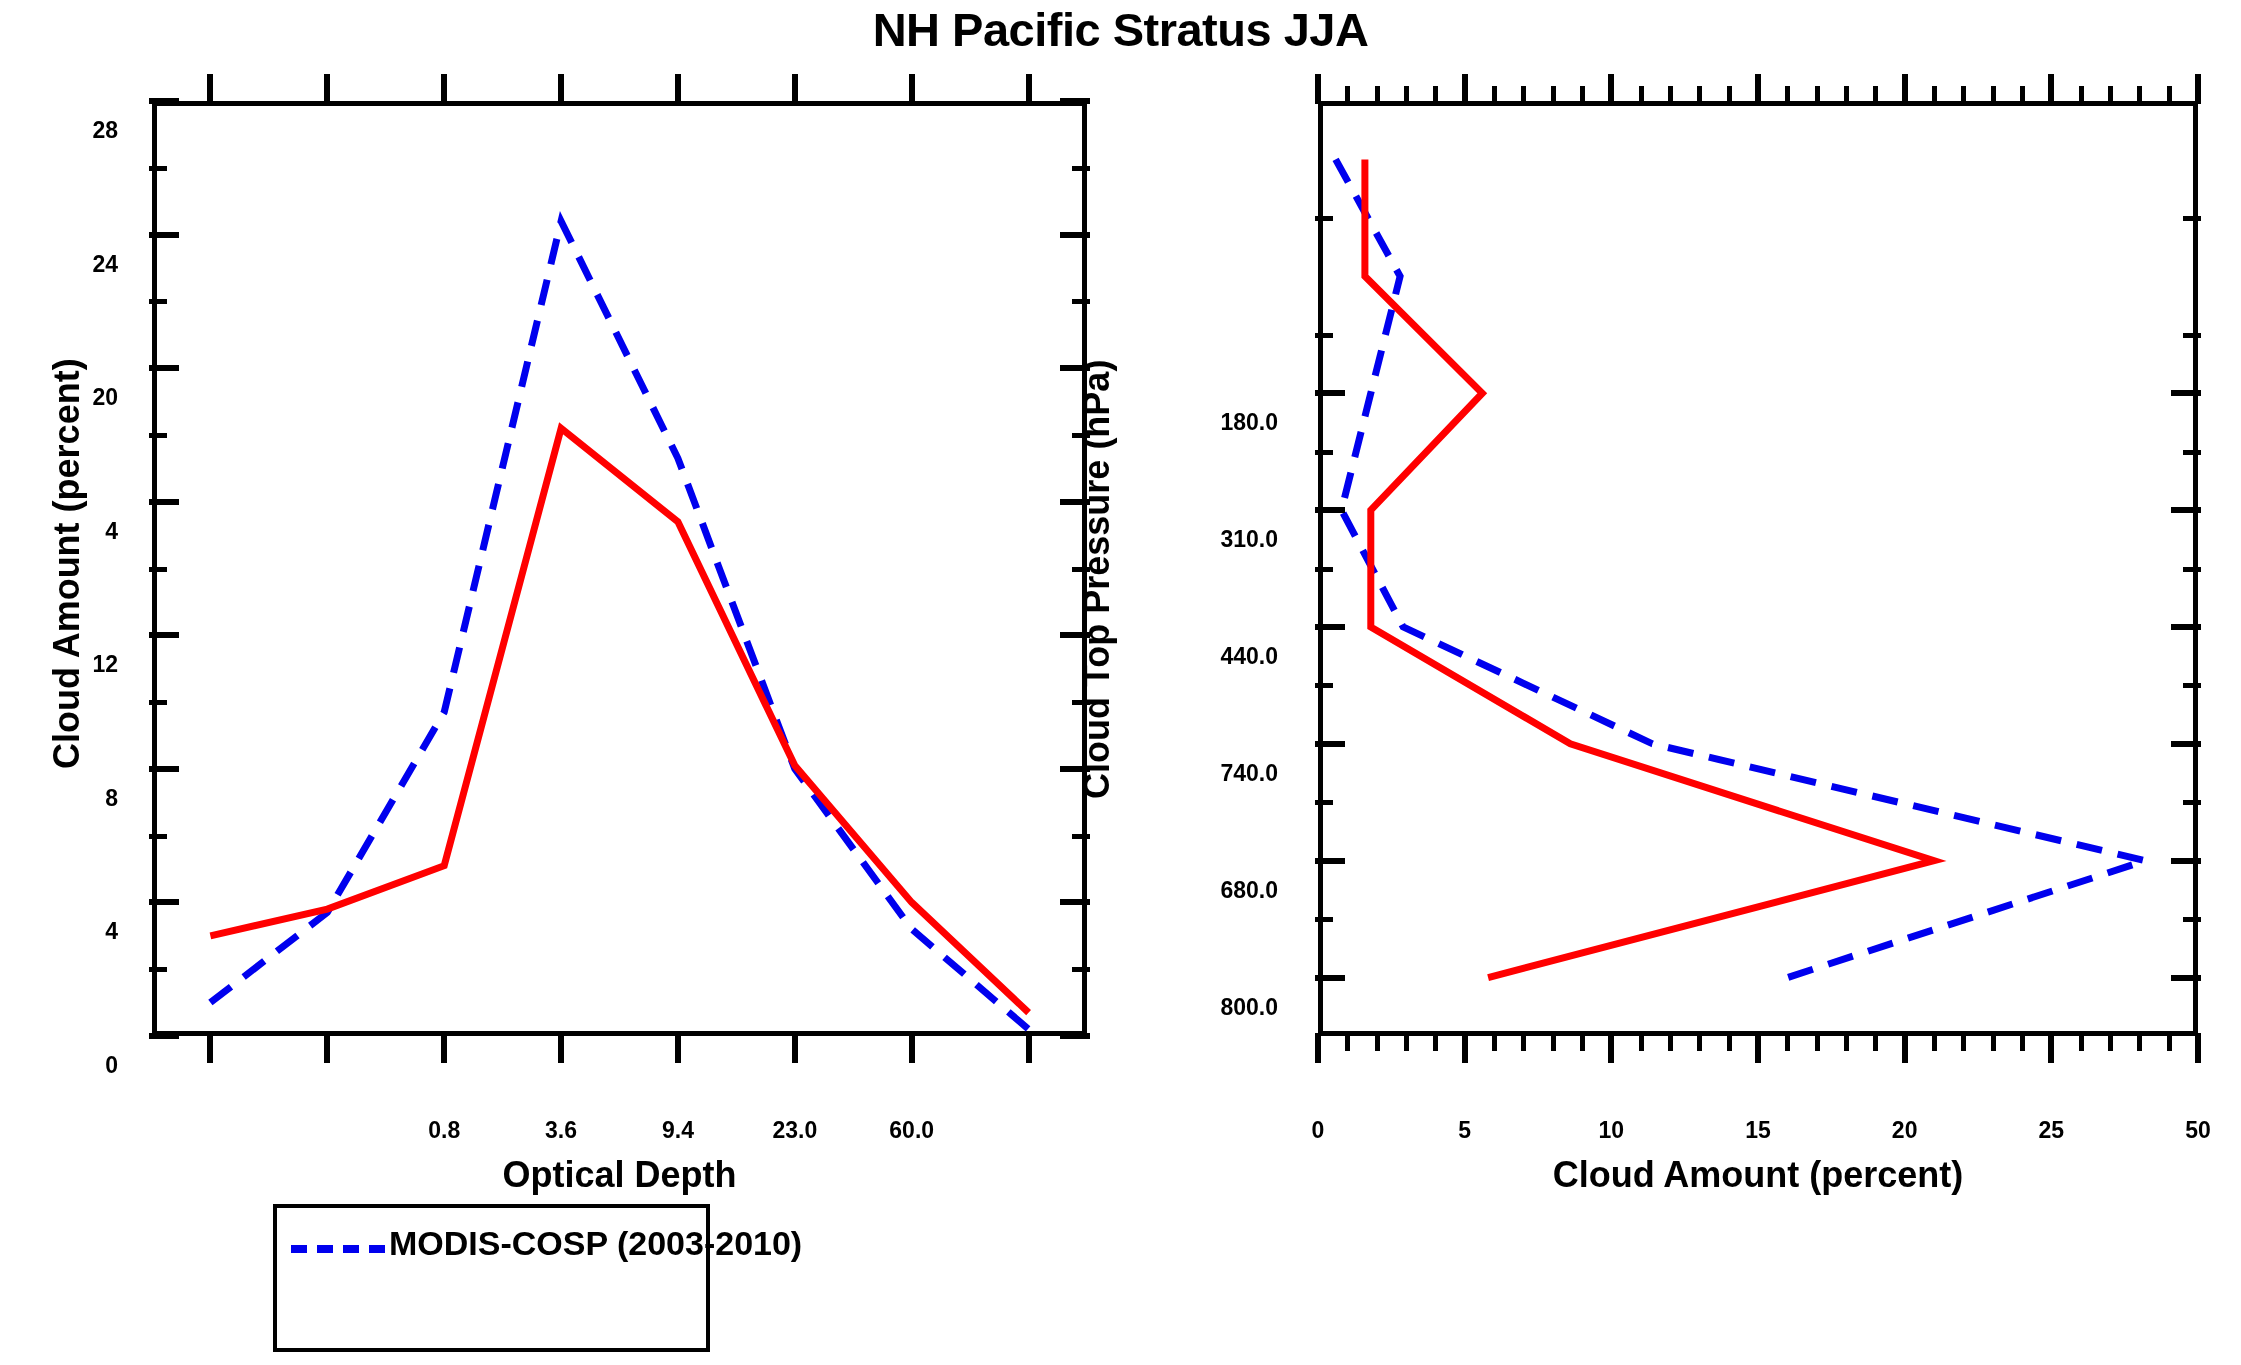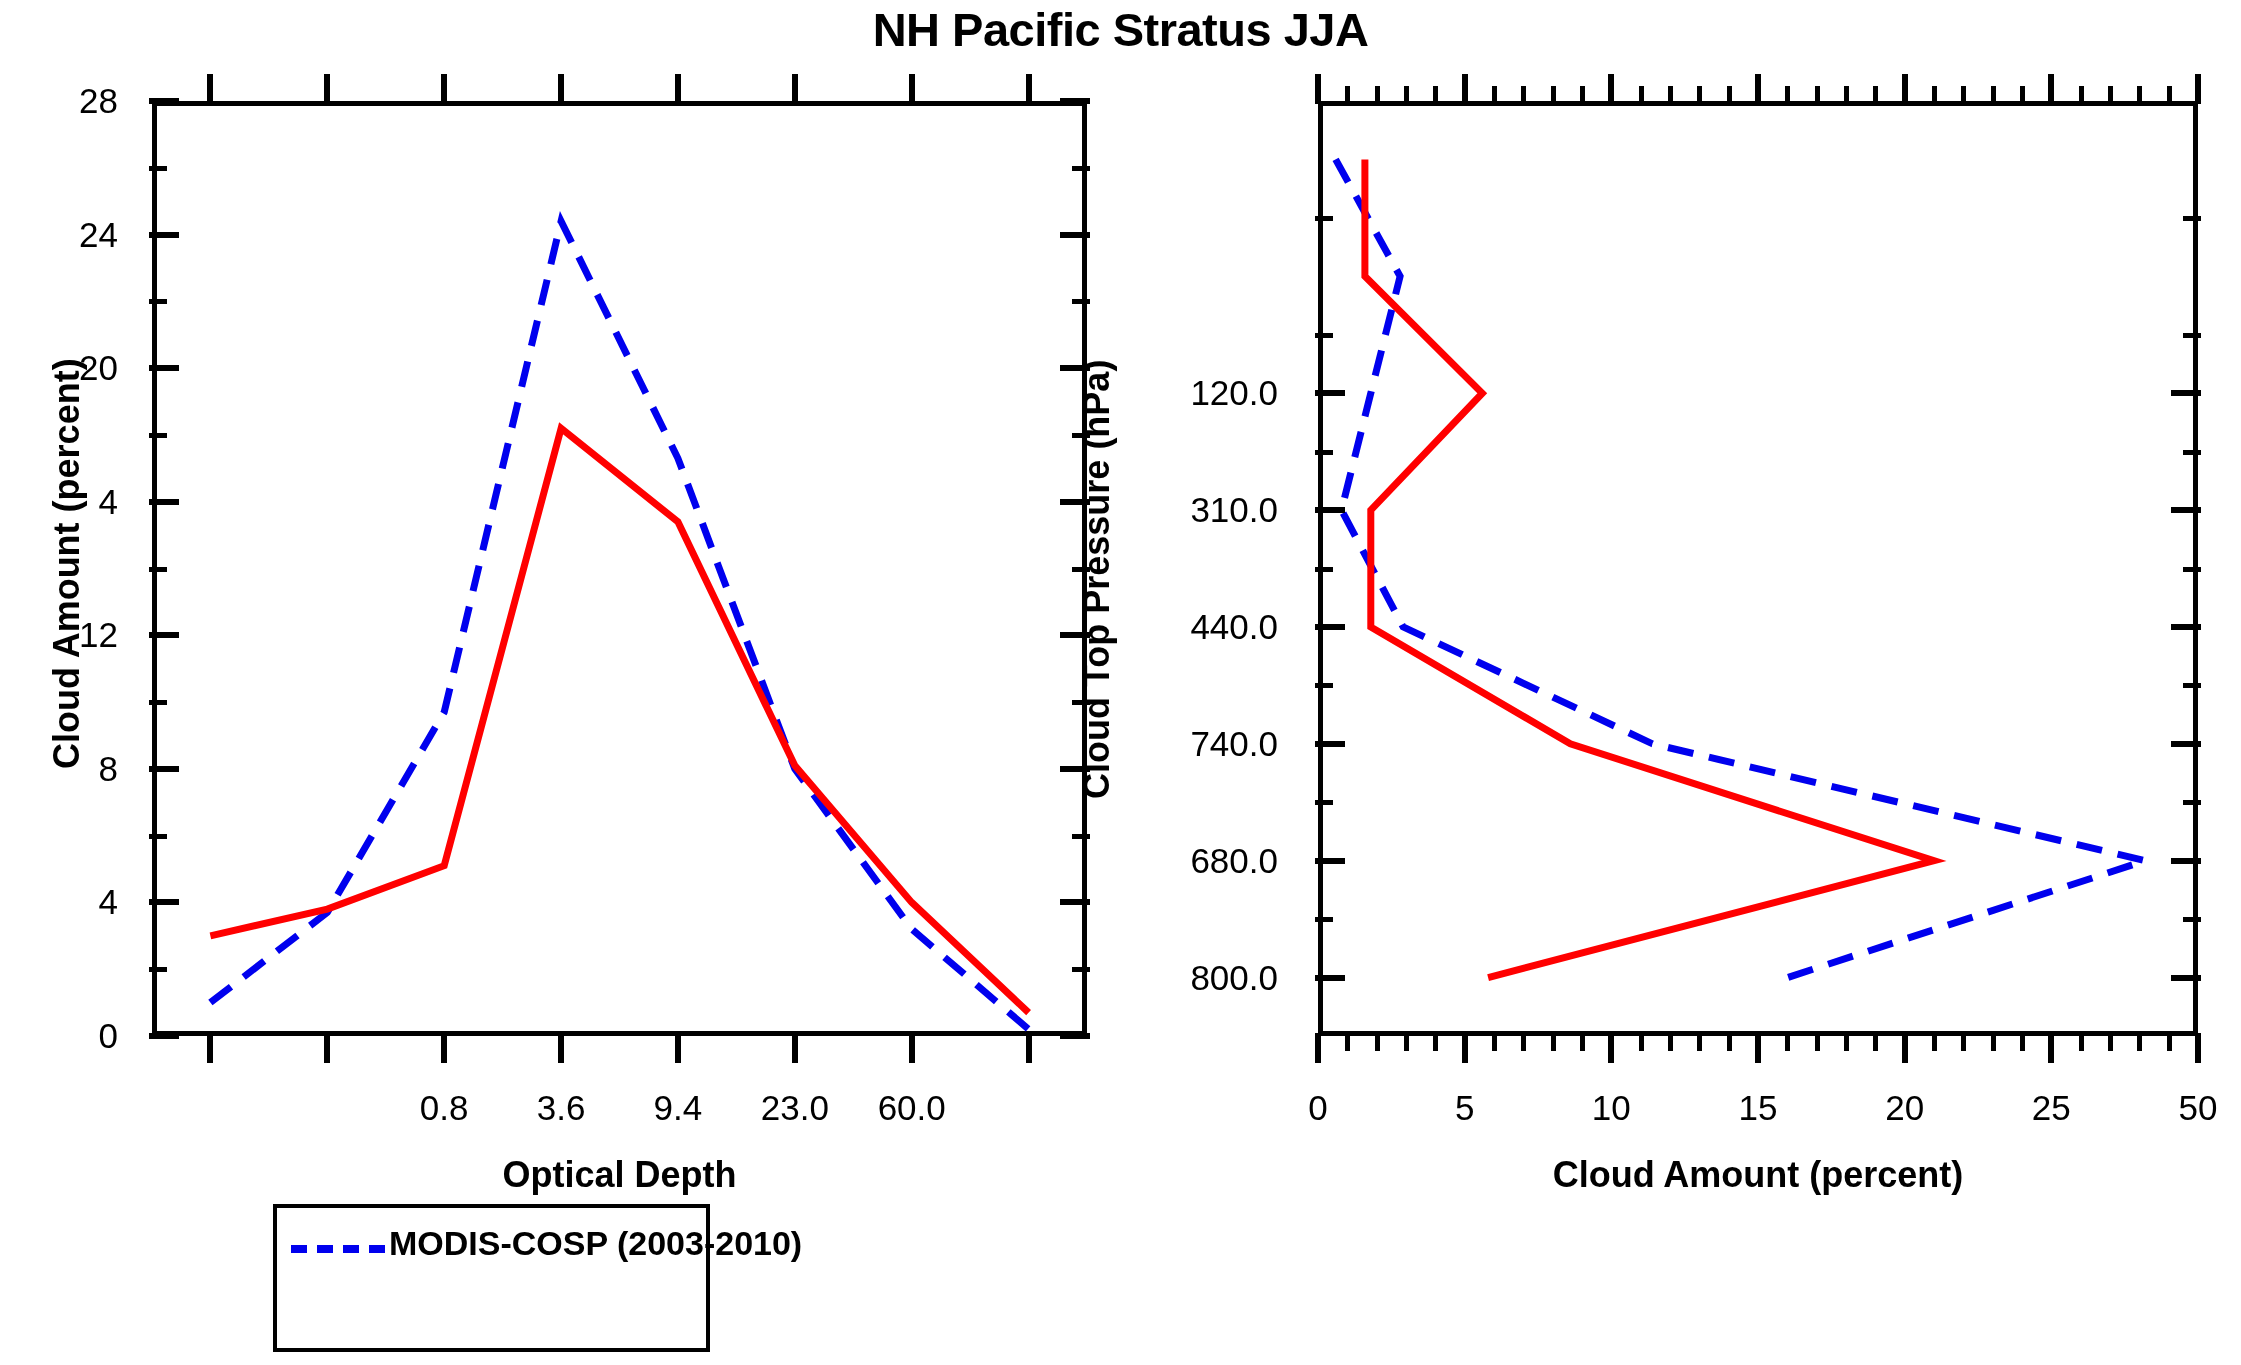--- a/index.html
+++ b/index.html
@@ -11,21 +11,21 @@
 
   .panel{position:absolute;}
 
   
   .frame{position:absolute;border:5px solid #000;box-sizing:border-box;background:#fff;}
 
   
   .tick{position:absolute;background:#000;}
 
   
-  .tlab{position:absolute;font-size:35px;font-weight:normal;white-space:nowrap;}
+  .tlab{position:absolute;font-size:23px;font-weight:bold;white-space:nowrap;margin-top:29px;}
   .tlab.xl{transform:translateX(-50%);text-align:center;}
   .tlab.yl{transform:translateY(-50%);text-align:right;}
 
   
   .axtitle{position:absolute;font-size:36px;font-weight:bold;white-space:nowrap;}
   .vtitle{transform-origin:0 0;transform:rotate(-90deg);}
 
   svg.series{position:absolute;left:0;top:0;overflow:visible;}
 
   
@@ -221,21 +221,21 @@
   <div id="xlabsR">
       <div class="tlab xl" style="left: 1318px; top: 1088px;">0</div>
       <div class="tlab xl" style="left: 1464.67px; top: 1088px;">5</div>
       <div class="tlab xl" style="left: 1611.33px; top: 1088px;">10</div>
       <div class="tlab xl" style="left: 1758px; top: 1088px;">15</div>
       <div class="tlab xl" style="left: 1904.67px; top: 1088px;">20</div>
       <div class="tlab xl" style="left: 2051.33px; top: 1088px;">25</div>
       <div class="tlab xl" style="left: 2198px; top: 1088px;">50</div>
     </div>
   <div id="ylabsR">
-      <div class="tlab yl" style="left: 1108px; top: 393.188px; width: 170px;">120.0</div>
+      <div class="tlab yl" style="left: 1108px; top: 393.188px; width: 170px;">180.0</div>
       <div class="tlab yl" style="left: 1108px; top: 510.062px; width: 170px;">310.0</div>
       <div class="tlab yl" style="left: 1108px; top: 626.938px; width: 170px;">440.0</div>
       <div class="tlab yl" style="left: 1108px; top: 743.812px; width: 170px;">740.0</div>
       <div class="tlab yl" style="left: 1108px; top: 860.688px; width: 170px;">680.0</div>
       <div class="tlab yl" style="left: 1108px; top: 977.562px; width: 170px;">800.0</div>
     </div>
   <div class="axtitle" id="xtitleR" style="left: 1758px; top: 1154px; transform: translateX(-50%);">Cloud Amount (percent)</div>
   <div class="axtitle vtitle" id="ytitleR" style="left: 1076px; top: 798.5px;">Cloud Top Pressure (hPa)</div>
 </div>
 

